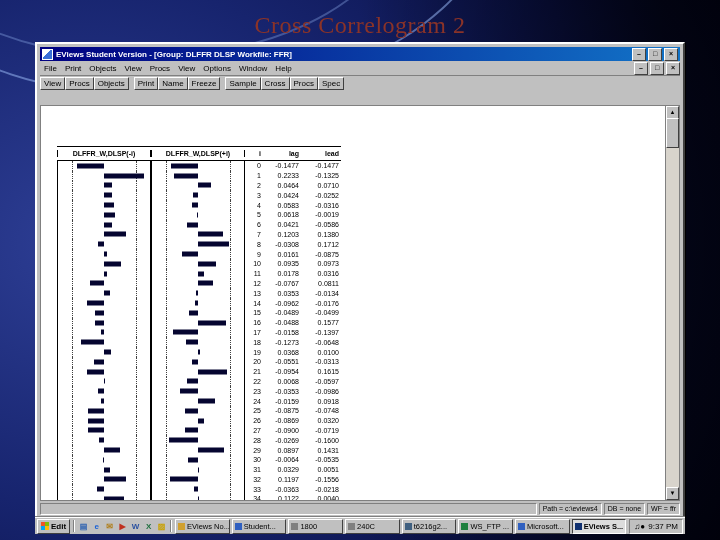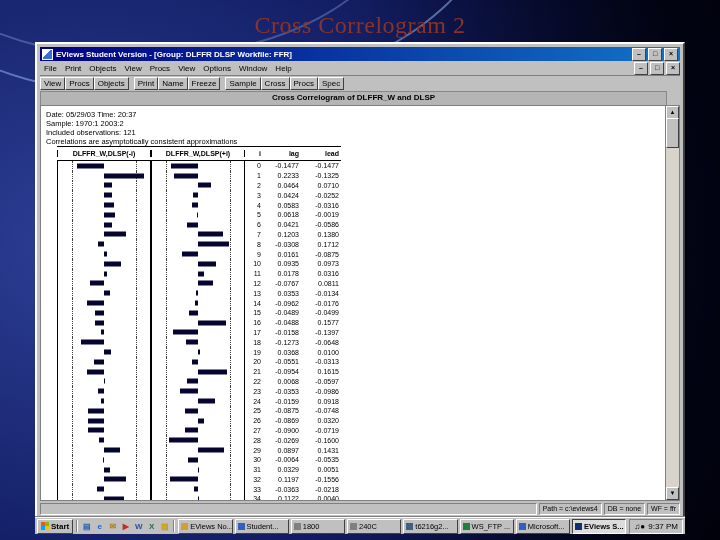--- a/index.html
+++ b/index.html
@@ -138,29 +138,22 @@
         <div class="tool-btn">Freeze</div>
       </div>
       <div class="tool-group">
         <div class="tool-btn">Sample</div>
         <div class="tool-btn">Cross</div>
         <div class="tool-btn">Procs</div>
         <div class="tool-btn">Spec</div>
       </div>
     </div>
 
-  <div class="doc-header">Cross Correlogram of DLFFR_W and DLSP</div>
 
   <div class="content">
-    <div class="info" id="info-lines">
-        <div>Date: 05/29/03   Time: 20:37</div>
-        <div>Sample: 1970:1 2003:2</div>
-        <div>Included observations: 121</div>
-        <div>Correlations are asymptotically consistent approximations</div>
-      </div>
 
     <div class="ctable">
       <div class="thead">
         <span class="panel-h">DLFFR_W,DLSP(-i)</span>
         <span class="panel-h">DLFFR_W,DLSP(+i)</span>
         <span class="col-i">i</span>
         <span class="col-num">lag</span>
         <span class="col-num">lead</span>
       </div>
       <div class="rows" id="rows">
@@ -703,21 +696,21 @@
     <span class="seg seg-left"></span>
     <span class="seg">Path = c:\eviews4</span>
     <span class="seg">DB = none</span>
     <span class="seg">WF = ffr</span>
   </div>
 </div>
 
 <div class="taskbar">
   <div class="start">
     <span class="win-flag"></span>
-    <span>Start</span>
+    <span>Edit</span>
   </div>
   <div class="tb-divider"></div>
   <div class="quick" id="quick-launch">
       <span class="ql-icon" style="color: rgb(42, 95, 176);">▤</span>
       <span class="ql-icon" style="color: rgb(26, 98, 214);">e</span>
       <span class="ql-icon" style="color: rgb(176, 128, 32);">✉</span>
       <span class="ql-icon" style="color: rgb(192, 48, 32);">▶</span>
       <span class="ql-icon" style="color: rgb(42, 80, 160);">W</span>
       <span class="ql-icon" style="color: rgb(32, 112, 64);">X</span>
       <span class="ql-icon" style="color: rgb(200, 160, 0);">▨</span>

